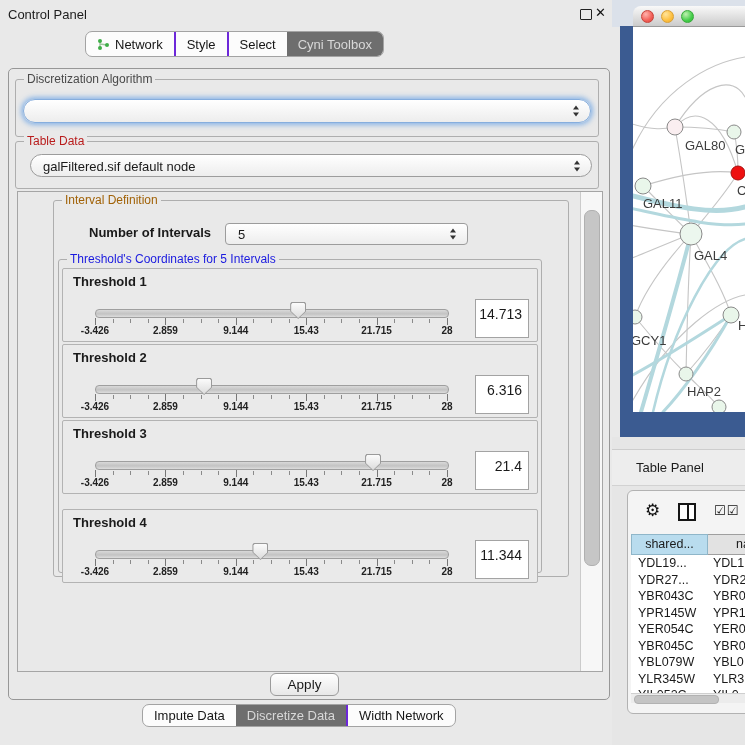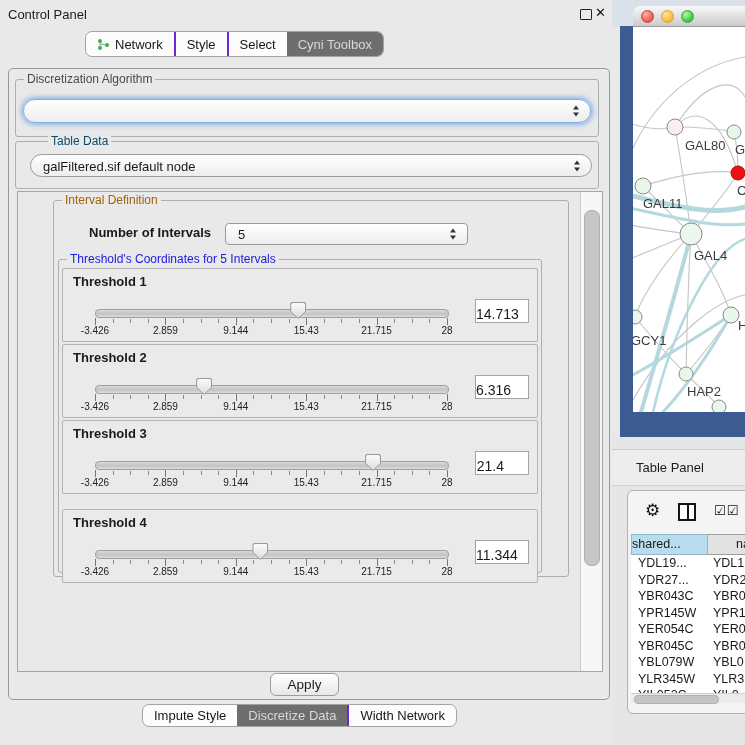--- a/index.html
+++ b/index.html
@@ -26,21 +26,21 @@
   .combo{position:absolute;background:linear-gradient(#ffffff,#ededed);border:1px solid #9c9c9c;border-radius:12px;font-size:13px;}
   #disc-combo{left:14px;top:30px;width:566px;height:22px;border-color:#86aede;box-shadow:0 0 5px 2px rgba(100,160,230,.7);}
   
   #algo-popup{position:absolute;left:7px;top:17px;width:563px;height:52px;background:#fff;border:1px solid #bdbdbd;border-radius:3px;
               box-shadow:0 4px 10px rgba(0,0,0,.30);z-index:30;}
   #algo-popup .hint{display:block;text-align:center;color:#aaabad;font-size:12.5px;padding-top:3px;line-height:15px;}
   #algo-popup .opt{display:block;font-size:13px;line-height:15px;padding-left:2px;color:#000;}
   #algo-popup .opt.bold{font-weight:bold;}
   
   #grp-tabledata{left:6px;top:72px;width:582px;height:46px;}
-  #grp-tabledata .legend{color:#0c4a6e;margin-left:24px;}
+  #grp-tabledata .legend{color:#b91c1c;}
   #tabledata-combo{left:14px;top:12px;width:562px;height:23px;line-height:23px;padding-left:12px;box-sizing:border-box;}
   .updown{position:absolute;right:10px;top:50%;transform:translateY(-50%);width:7px;height:11px;}
   .updown:before,.updown:after{content:"";position:absolute;left:0;border-left:3.5px solid transparent;border-right:3.5px solid transparent;}
   .updown:before{top:0;border-bottom:4.5px solid #333;}
   .updown:after{bottom:0;border-top:4.5px solid #333;}
   
   #viewport{position:absolute;left:8px;top:122px;width:584px;height:479px;border:1px solid #a5a5a5;overflow:hidden;background:#e9e9e9;}
   #vscroll-track{position:absolute;left:562px;top:0;width:21px;height:479px;background:#f7f7f7;border-left:1px solid #cbcbcb;}
   #vscroll-thumb{position:absolute;left:3px;top:18px;width:14px;height:354px;background:#c6c6c6;border:1px solid #b0b0b0;border-radius:7px;}
   #grp-interval{left:35px;top:8px;width:514px;height:375px;}
@@ -55,23 +55,23 @@
          background:linear-gradient(#d9d9d9,#c3c3c3 55%,#dddddd);}
   .thumb{position:absolute;top:33px;width:16px;height:17px;
          clip-path:polygon(8% 0,92% 0,100% 10%,100% 55%,50% 100%,0 55%,0 10%);
          background:#9a9a9a;}
   .thumb i{position:absolute;left:1px;top:1px;right:1px;bottom:1px;display:block;
            clip-path:polygon(8% 0,92% 0,100% 10%,100% 55%,50% 100%,0 55%,0 10%);
            background:linear-gradient(#fbfbfb,#dcdcdc);}
   .minorticks{position:absolute;left:32px;top:50px;width:353px;height:4px;
           background:repeating-linear-gradient(90deg,#8a8a8a 0 1px,transparent 1px 17.6px);}
   .majortick{position:absolute;top:49px;width:1px;height:7px;background:#777;}
-  .ticklabel{position:absolute;top:56px;transform:translateX(-50%);font-size:10px;font-weight:normal;color:#222;white-space:nowrap;}
-  .tvaluebox{position:absolute;left:412px;top:30px;width:54px;height:24px;background:#fff;border:1px solid #a3a3a3;
-             font-size:14px;line-height:28px;text-align:right;padding-right:24px;box-sizing:border-box;}
+  .ticklabel{position:absolute;top:56px;transform:translateX(-50%);font-size:10px;font-weight:bold;color:#222;white-space:nowrap;}
+  .tvaluebox{position:absolute;left:412px;top:30px;width:54px;height:39px;background:#fff;border:1px solid #a3a3a3;
+             font-size:14px;line-height:28px;text-align:right;padding-right:6px;box-sizing:border-box;}
   #grp-attrs{left:37px;top:398px;width:484px;height:92px;}
   #attrs-label{position:absolute;left:4px;top:12px;font-size:13px;font-weight:bold;}
   #attr-list{position:absolute;left:8px;top:30px;width:464px;height:72px;background:#fff;border:1px solid #a8a8a8;box-sizing:border-box;}
   .attr-item{font-size:12.5px;line-height:16.5px;padding-left:6px;}
   #attr-scroll{position:absolute;right:2px;top:2px;width:11px;height:62px;background:#c3c3c3;border:1px solid #aeaeae;border-radius:6px;}
   #apply-btn{position:absolute;left:261px;top:604px;width:67px;height:21px;border:1px solid #9b9b9b;border-radius:6px;
              background:linear-gradient(#ffffff,#e7e7e7);font-size:13.5px;text-align:center;line-height:21px;}
   
   #right-topbg{position:absolute;left:612px;top:0;width:133px;height:27px;background:#dbe1ea;}
   #net-blue{position:absolute;left:620px;top:26px;width:125px;height:411px;background:#3b5b91;}
@@ -89,21 +89,21 @@
   #tp-bar{position:absolute;left:0;top:12px;width:133px;height:37px;background:#ededed;border-top:1px solid #cdcdcd;border-bottom:1px solid #d2d2d2;box-sizing:border-box;}
   #tp-title{position:absolute;left:24px;top:23px;font-size:13px;color:#1c1c1c;}
   #tp-panel{position:absolute;left:15px;top:53px;width:130px;height:222px;background:#f4f4f4;border:1px solid #b2b2b2;border-radius:6px;}
   #tp-gear{position:absolute;left:17px;top:9px;font-size:17px;color:#111;}
   #tp-colicon{position:absolute;left:50px;top:12px;width:14px;height:14px;background:#fff;border:2px solid #151515;}
   #tp-colicon i{position:absolute;left:50%;top:0;width:2px;height:100%;background:#151515;display:block;}
   #tp-checks{position:absolute;left:86px;top:12px;font-size:13px;color:#111;letter-spacing:1px;}
   #tp-table{position:absolute;left:3px;top:43px;width:127px;height:169px;background:#fff;}
   #tp-header{position:absolute;left:0;top:0;width:127px;height:21px;}
   .hcell{position:absolute;top:0;height:21px;box-sizing:border-box;font-size:12.5px;line-height:19px;}
-  #hcell-1{left:0;width:77px;background:#b9dcee;border:1px solid #8fb6c9;text-align:left;}
+  #hcell-1{left:0;width:77px;background:#b9dcee;border:1px solid #8fb6c9;text-align:center;}
   #hcell-2{left:77px;width:60px;background:#e2e2e2;border-top:1px solid #9f9f9f;border-bottom:1px solid #9f9f9f;padding-left:28px;}
   #table-rows{position:absolute;left:0;top:21px;width:127px;height:138px;overflow:hidden;}
   .trow{height:16.5px;font-size:12.5px;line-height:16.5px;white-space:nowrap;}
   .trow .c1{display:inline-block;width:70px;padding-left:7px;}
   .trow .c2{display:inline-block;padding-left:5px;}
   #tp-hscroll{position:absolute;left:0;top:159px;width:127px;height:10px;background:#ececec;border-top:1px solid #cfcfcf;box-sizing:border-box;}
   #tp-hthumb{position:absolute;left:3px;top:1px;width:83px;height:7px;background:#c4c4c4;border-radius:4px;border:1px solid #b2b2b2;}
 </style>
 </head>
 <body>
@@ -267,21 +267,21 @@
       <div id="vscroll-track">
         <div id="vscroll-thumb"></div>
       </div>
     </div>
 
     <div id="apply-btn">Apply</div>
   </div>
 
   <div class="tabbar" id="bottom-tabs">
     <div class="tab">
-        <span>Impute Style</span>
+        <span>Impute Data</span>
       </div>
     <div class="tab selected">
         <span>Discretize Data</span>
       </div>
     <div class="tab sep">
         <span>Width Network</span>
       </div>
   </div>
 
   <div id="right-topbg"></div>

